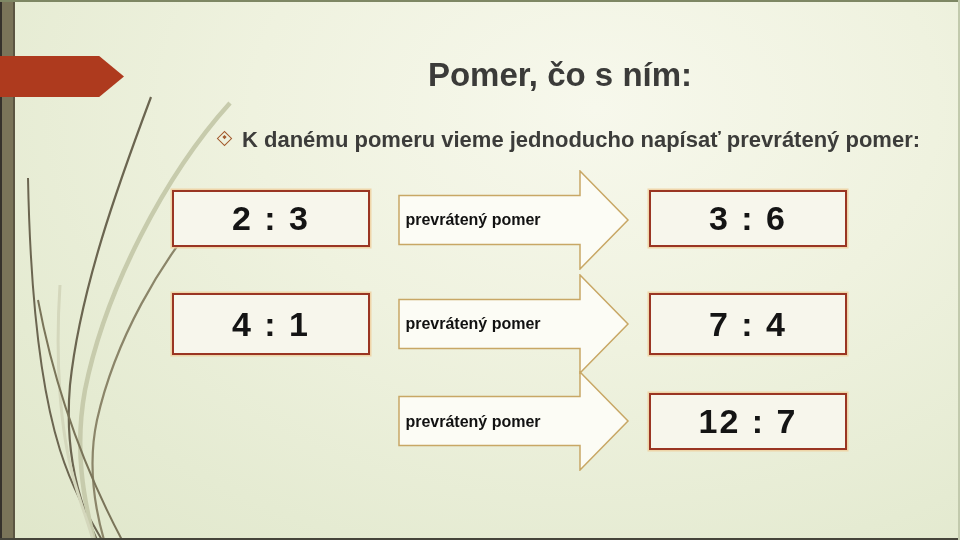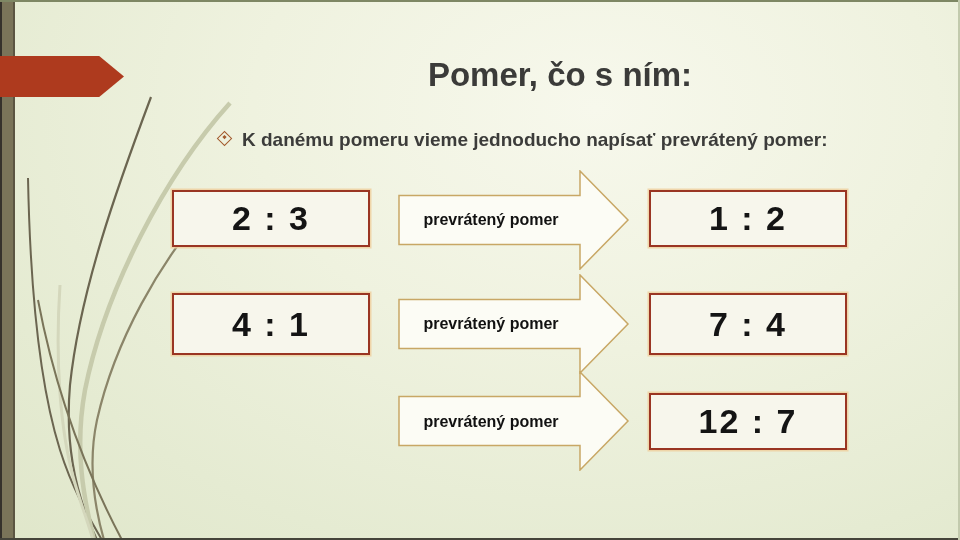--- a/index.html
+++ b/index.html
@@ -24,35 +24,35 @@
     text-align:center;font-size:33px;line-height:38px;font-weight:700;color:#3B3B39;
   }
   .bullet-line{position:absolute;left:219px;top:129px;display:flex;align-items:flex-start;}
   .diamond{
     position:relative;display:inline-block;width:9px;height:9px;margin:4px 12px 0 0;
     border:1.5px solid #A35B2E;transform:rotate(45deg);background:transparent;flex:none;
   }
   .diamond::after{
     content:"";position:absolute;left:2px;top:2px;width:3px;height:3px;background:#A35B2E;
   }
-  .bullet-text{font-size:19px;line-height:21px;font-weight:bold;color:#3C3C3A;}
+  .bullet-text{font-size:22px;line-height:21px;font-weight:bold;color:#3C3C3A;}
   .ratio-box{
     position:absolute;width:194px;display:flex;align-items:center;justify-content:center;
     background:#F7F6EC;border:2px solid #9A3523;
     box-shadow:0 0 0 1.5px rgba(238,208,160,0.85);
     color:#141414;font-weight:bold;font-size:34px;letter-spacing:2px;
   }
   .colL{left:172px;} .colR{left:649px;}
   .rowA{top:190px;height:53px;} .rowB{top:293px;height:58px;} .rowC{top:393px;height:53px;}
   .fsans{font-family:"Liberation Sans", sans-serif;}
   .fserif{font-family:Liberation Sans, sans-serif;}
   .arrow-svg{position:absolute;left:398px;width:232px;height:100px;}
   .arwA{top:170px;} .arwB{top:274px;} .arwC{top:371px;}
   .arrow-label{
-    position:absolute;left:400px;width:182px;height:51px;
+    position:absolute;left:382px;width:182px;height:51px;
     display:flex;align-items:center;justify-content:center;
     font-size:16px;font-weight:bold;color:#111;
   }
   .lblA{top:194px;} .lblB{top:298px;} .lblC{top:396px;}
 </style>
 </head>
 <body>
 
 <div class="slide">
 
@@ -77,21 +77,21 @@
   </div>
 
   <div class="ratio-box colL rowA fsans">
     <span>2 : 3</span>
   </div>
   <svg class="arrow-svg arwA" viewBox="0 0 232 100" aria-hidden="true">
     <polygon points="1,25.5 182,25.5 182,1 230,50 182,99 182,74.5 1,74.5" fill="#FCFCF5" stroke="#C8A765" stroke-width="1.5" stroke-linejoin="miter"></polygon>
   </svg>
   <div class="arrow-label lblA">prevrátený pomer</div>
   <div class="ratio-box colR rowA fsans">
-    <span>1 : 2</span>
+    <span>3 : 6</span>
   </div>
 
   <div class="ratio-box colL rowB fserif">
     <span>4 : 1</span>
   </div>
   <svg class="arrow-svg arwB" viewBox="0 0 232 100" aria-hidden="true">
     <polygon points="1,25.5 182,25.5 182,1 230,50 182,99 182,74.5 1,74.5" fill="#FCFCF5" stroke="#C8A765" stroke-width="1.5" stroke-linejoin="miter"></polygon>
   </svg>
   <div class="arrow-label lblB">prevrátený pomer</div>
   <div class="ratio-box colR rowB fserif">

